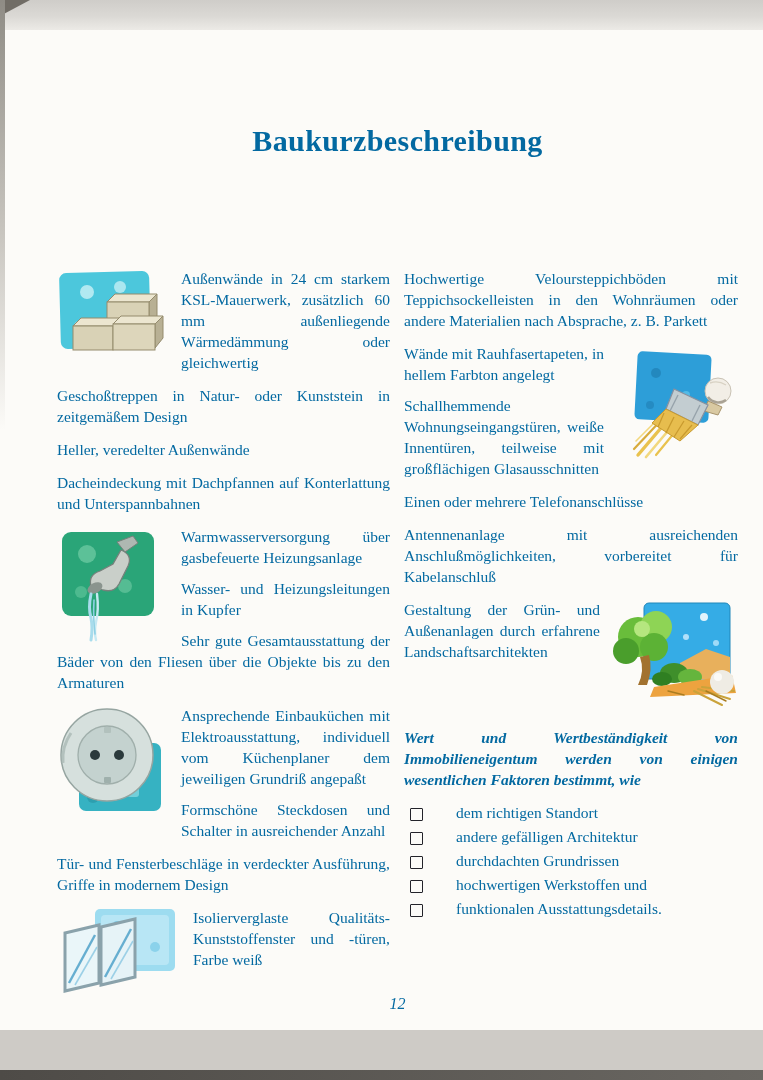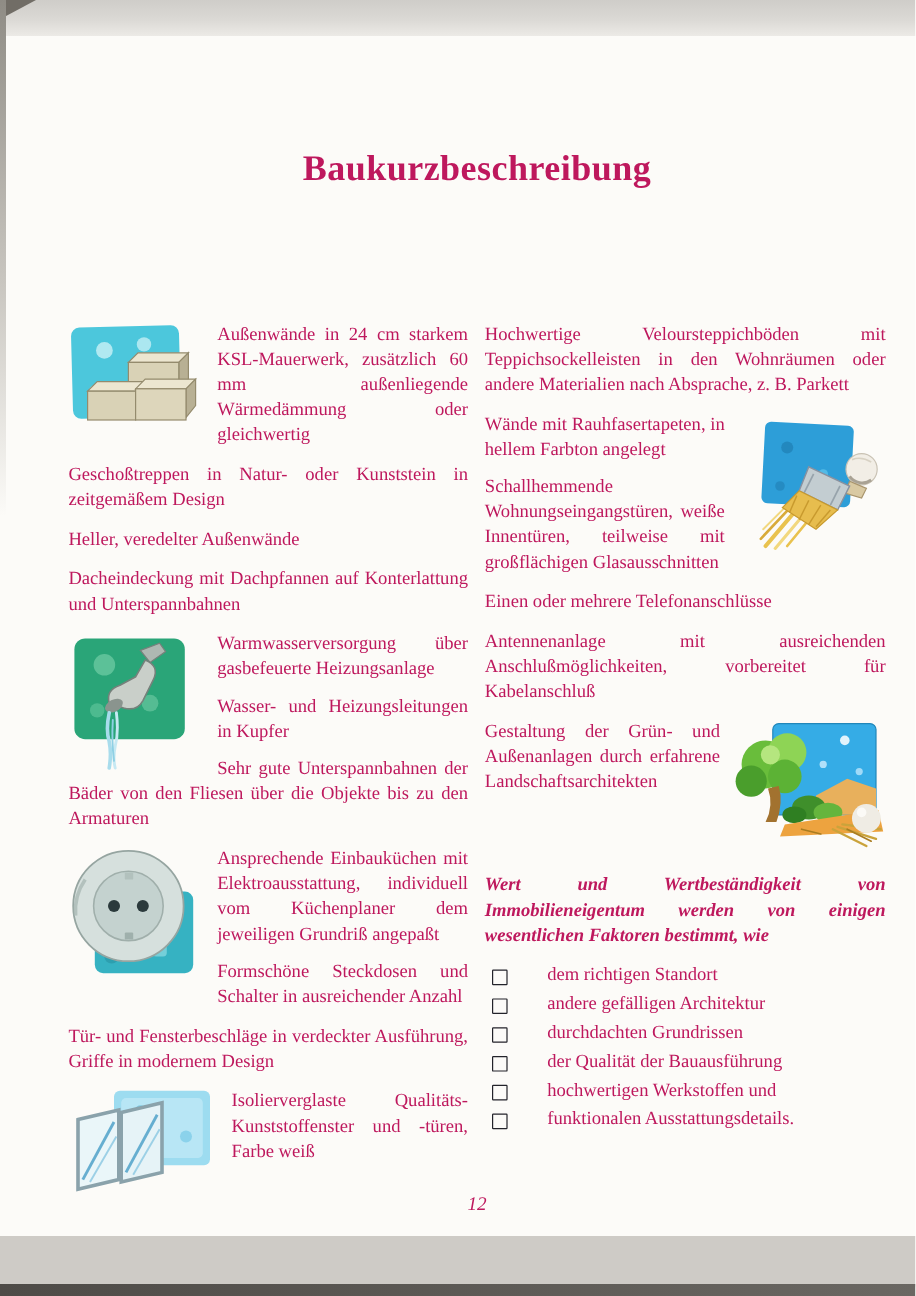--- a/index.html
+++ b/index.html
@@ -1,18 +1,18 @@
 <!DOCTYPE html>
 <html><head>
 <meta charset="utf-8">
 <style>
   html,body{margin:0;padding:0;background:#ffffff;}
   .photo{
     position:relative;width:763px;height:1080px;overflow:hidden;
-    background:#fcfbf8;color:#be185d;
+    background:#fcfbf8;color:#0369a1;
     font-family:"Liberation Serif","DejaVu Serif",serif;
   }
   
   .edge-top{position:absolute;top:0;left:0;right:0;height:30px;
     background:linear-gradient(180deg,#cfcdc9 0%,#dbd9d5 55%,#eceae6 100%);}
   .edge-corner{position:absolute;top:0;left:0;width:30px;height:16px;
     background:#716d66;clip-path:polygon(0 0,100% 0,0 100%);}
   .edge-left{position:absolute;top:0;left:0;width:5px;height:430px;
     background:linear-gradient(180deg,#8f8c85 0%,#c9c6c0 55%,rgba(201,198,192,0) 100%);}
   .edge-bottom{position:absolute;left:0;top:1030px;right:0;height:42px;background:#cecbc6;}
@@ -94,21 +94,21 @@
 
         <path d="M64 24 q12 5 7 16 l-9 18 q-5 9 -16 6 l-12 -4 q-3 -11 9 -15 l13 -7 z" fill="#c9cfc9" stroke="#76817b" stroke-width="1.3"></path>
         <ellipse cx="38" cy="62" rx="8" ry="5" fill="#8a948e" transform="rotate(-28 38 62)"></ellipse>
 
         <path d="M34 68 q-3 14 0 24 q2 10 0 22" fill="none" stroke="#a8dcec" stroke-width="3" stroke-linecap="round"></path>
         <path d="M40 68 q2 16 -1 28 q-2 10 0 18" fill="none" stroke="#c6e9f3" stroke-width="2.4" stroke-linecap="round"></path>
         <path d="M37 74 q-1 18 1 34" fill="none" stroke="#8fd0e4" stroke-width="1.6" stroke-linecap="round"></path>
       </svg>
       <p>Warmwasserversorgung über gasbefeuerte Heizungsanlage</p>
       <p>Wasser- und Heizungsleitungen in Kupfer</p>
-      <p>Sehr gute Unterspannbahnen der Bäder von den Fliesen über die Objekte bis zu den Armaturen</p>
+      <p>Sehr gute Gesamtausstattung der Bäder von den Fliesen über die Objekte bis zu den Armaturen</p>
     </div>
 
     <div class="media">
       <svg class="ill-left" width="110" height="114" viewBox="0 0 110 114">
         <rect x="22" y="38" width="82" height="68" rx="7" fill="#36b2c2"></rect>
         <rect x="62" y="52" width="10" height="16" rx="3" fill="#9fe2e8" opacity=".8" transform="rotate(8 67 60)"></rect>
         <rect x="70" y="82" width="12" height="10" rx="3" fill="#8fdbe2" opacity=".7"></rect>
         <circle cx="36" cy="92" r="6" fill="#2a97a6" opacity=".7"></circle>
         <circle cx="50" cy="50" r="46" fill="#d6e0dd" stroke="#96a5a1" stroke-width="1.5"></circle>
         <path d="M14 28 a46 46 0 0 0 -8 30" fill="none" stroke="#aab9b5" stroke-width="3" opacity=".8"></path>
@@ -239,24 +239,20 @@
       <li>
         <span class="checkbox"></span>
         <span>andere gefälligen Architektur</span>
       </li>
       <li>
         <span class="checkbox"></span>
         <span>durchdachten Grundrissen</span>
       </li>
       <li>
         <span class="checkbox"></span>
-        <span>der Qualität der Bauausführung</span>
-      </li>
-      <li>
-        <span class="checkbox"></span>
         <span>hochwertigen Werkstoffen und</span>
       </li>
       <li>
         <span class="checkbox"></span>
         <span>funktionalen Ausstattungsdetails.</span>
       </li>
     </ul>
 
   </div>
 

